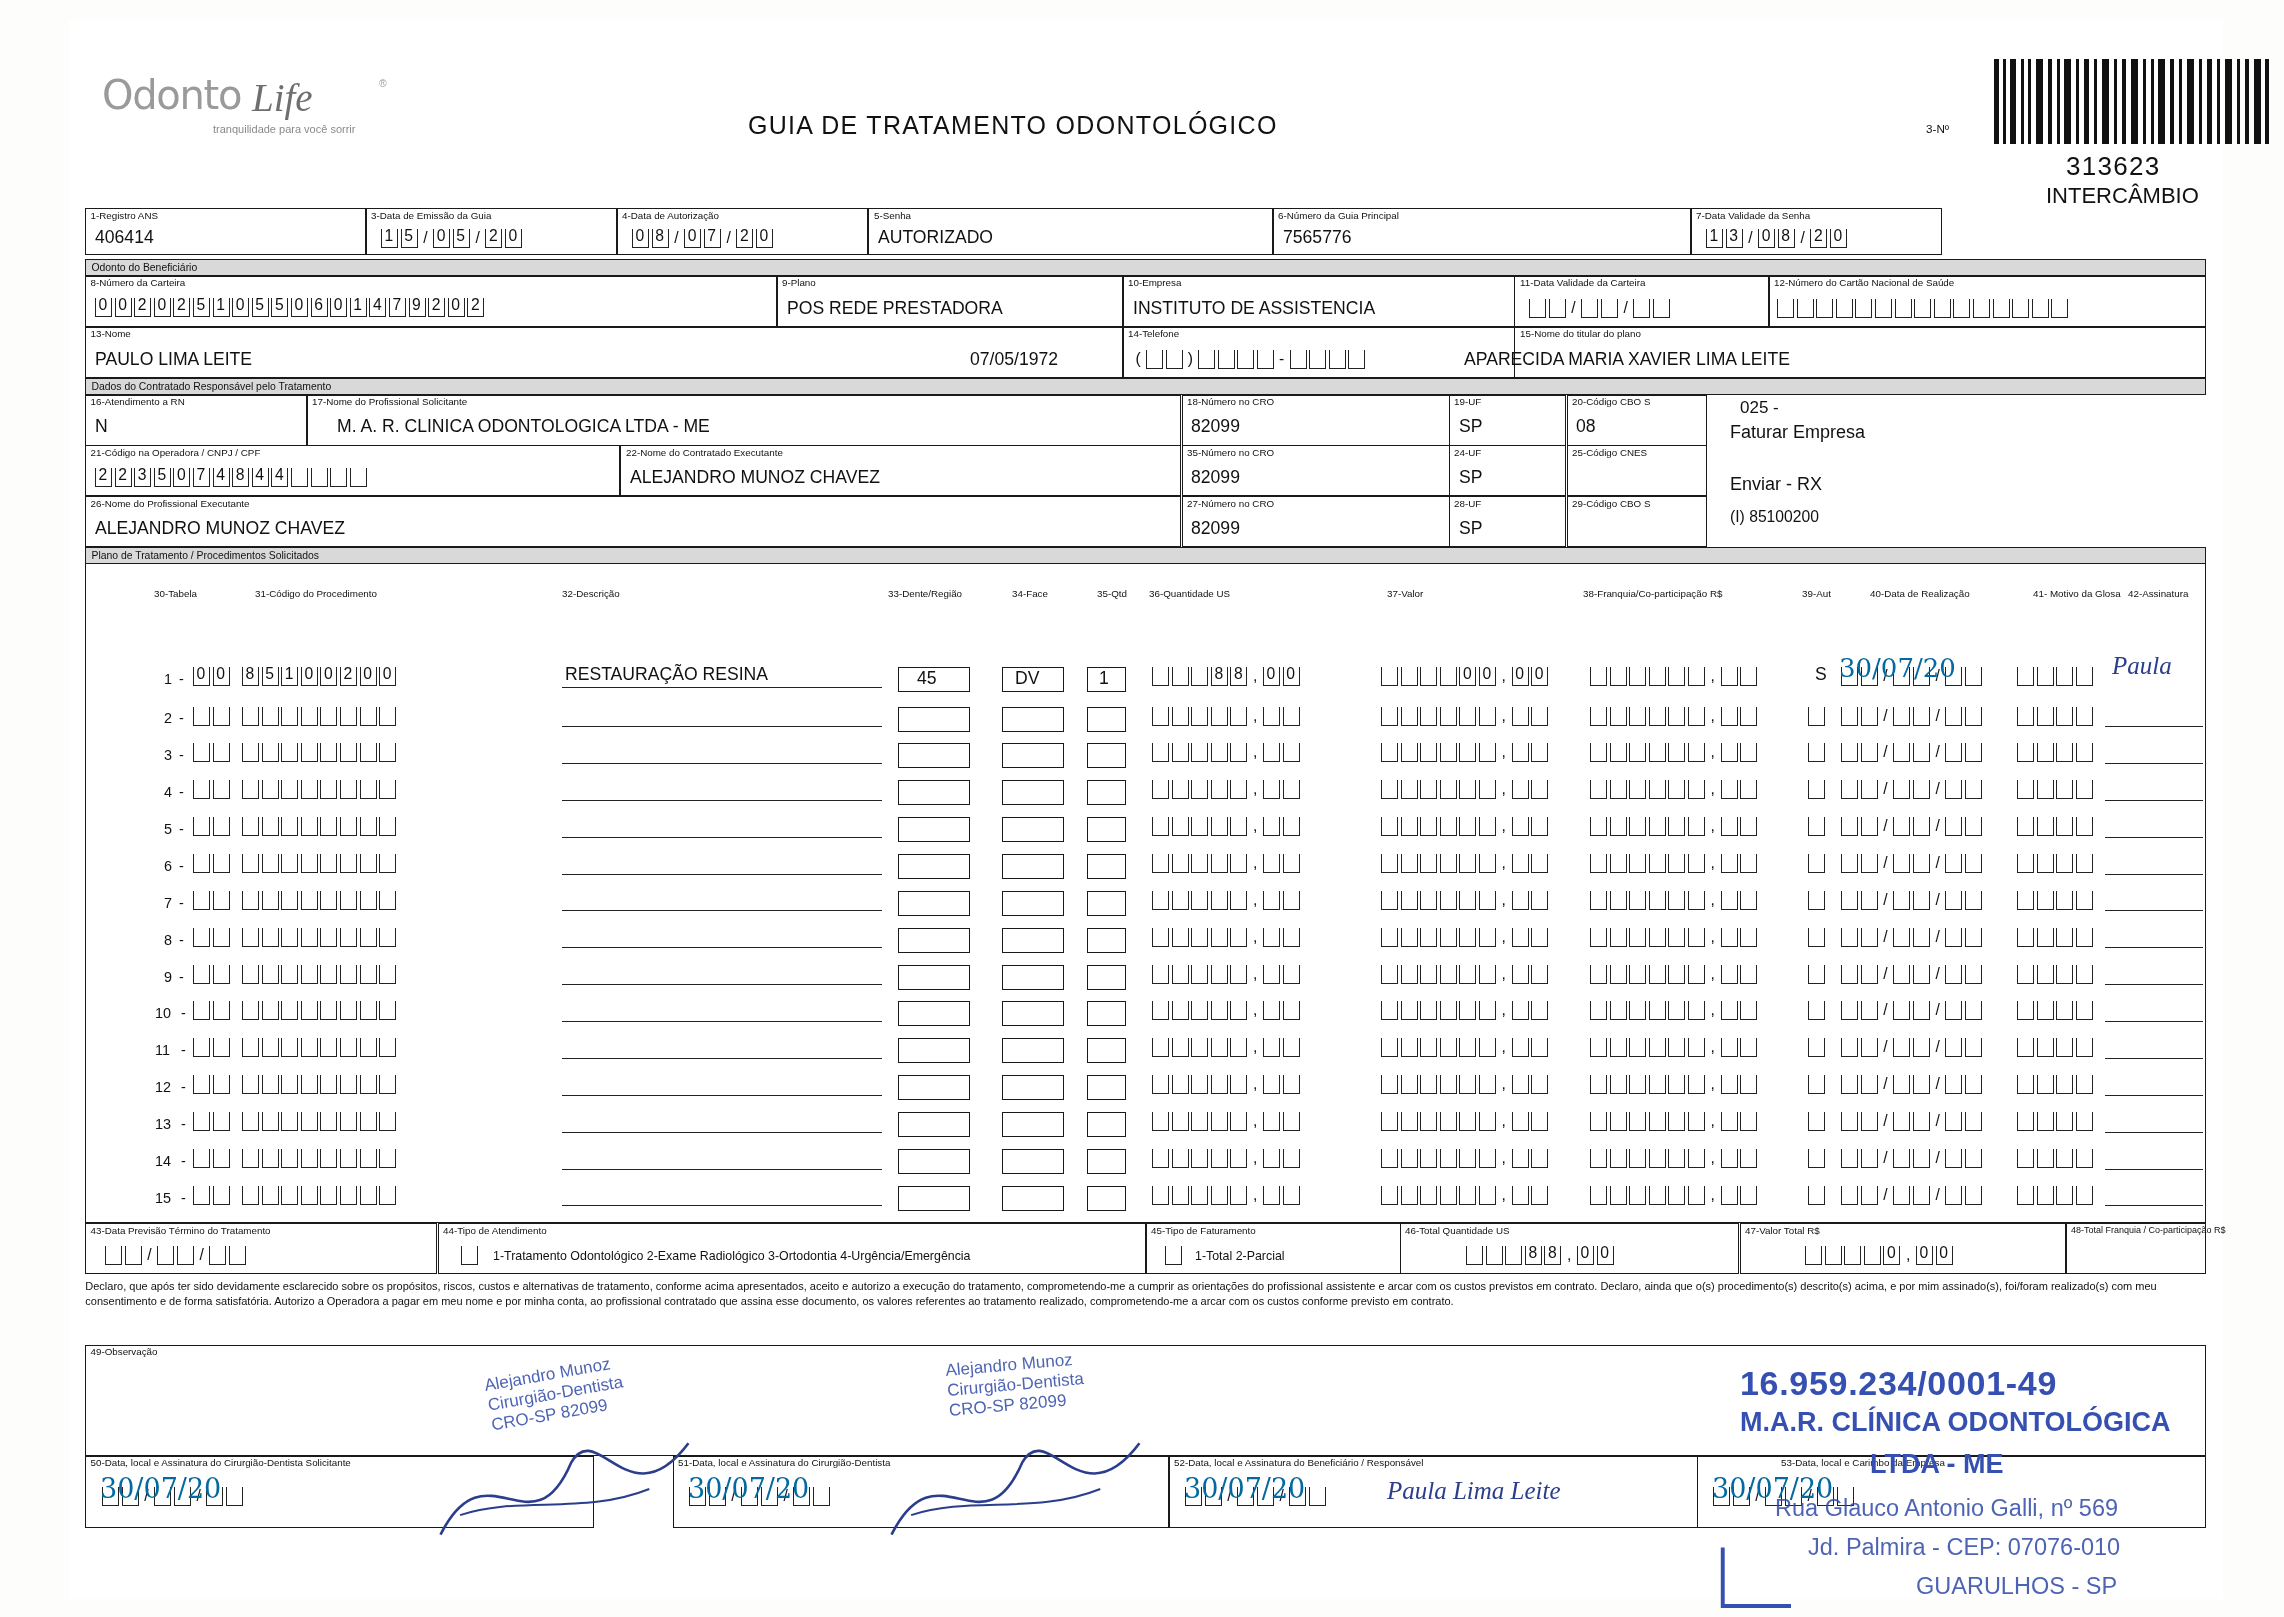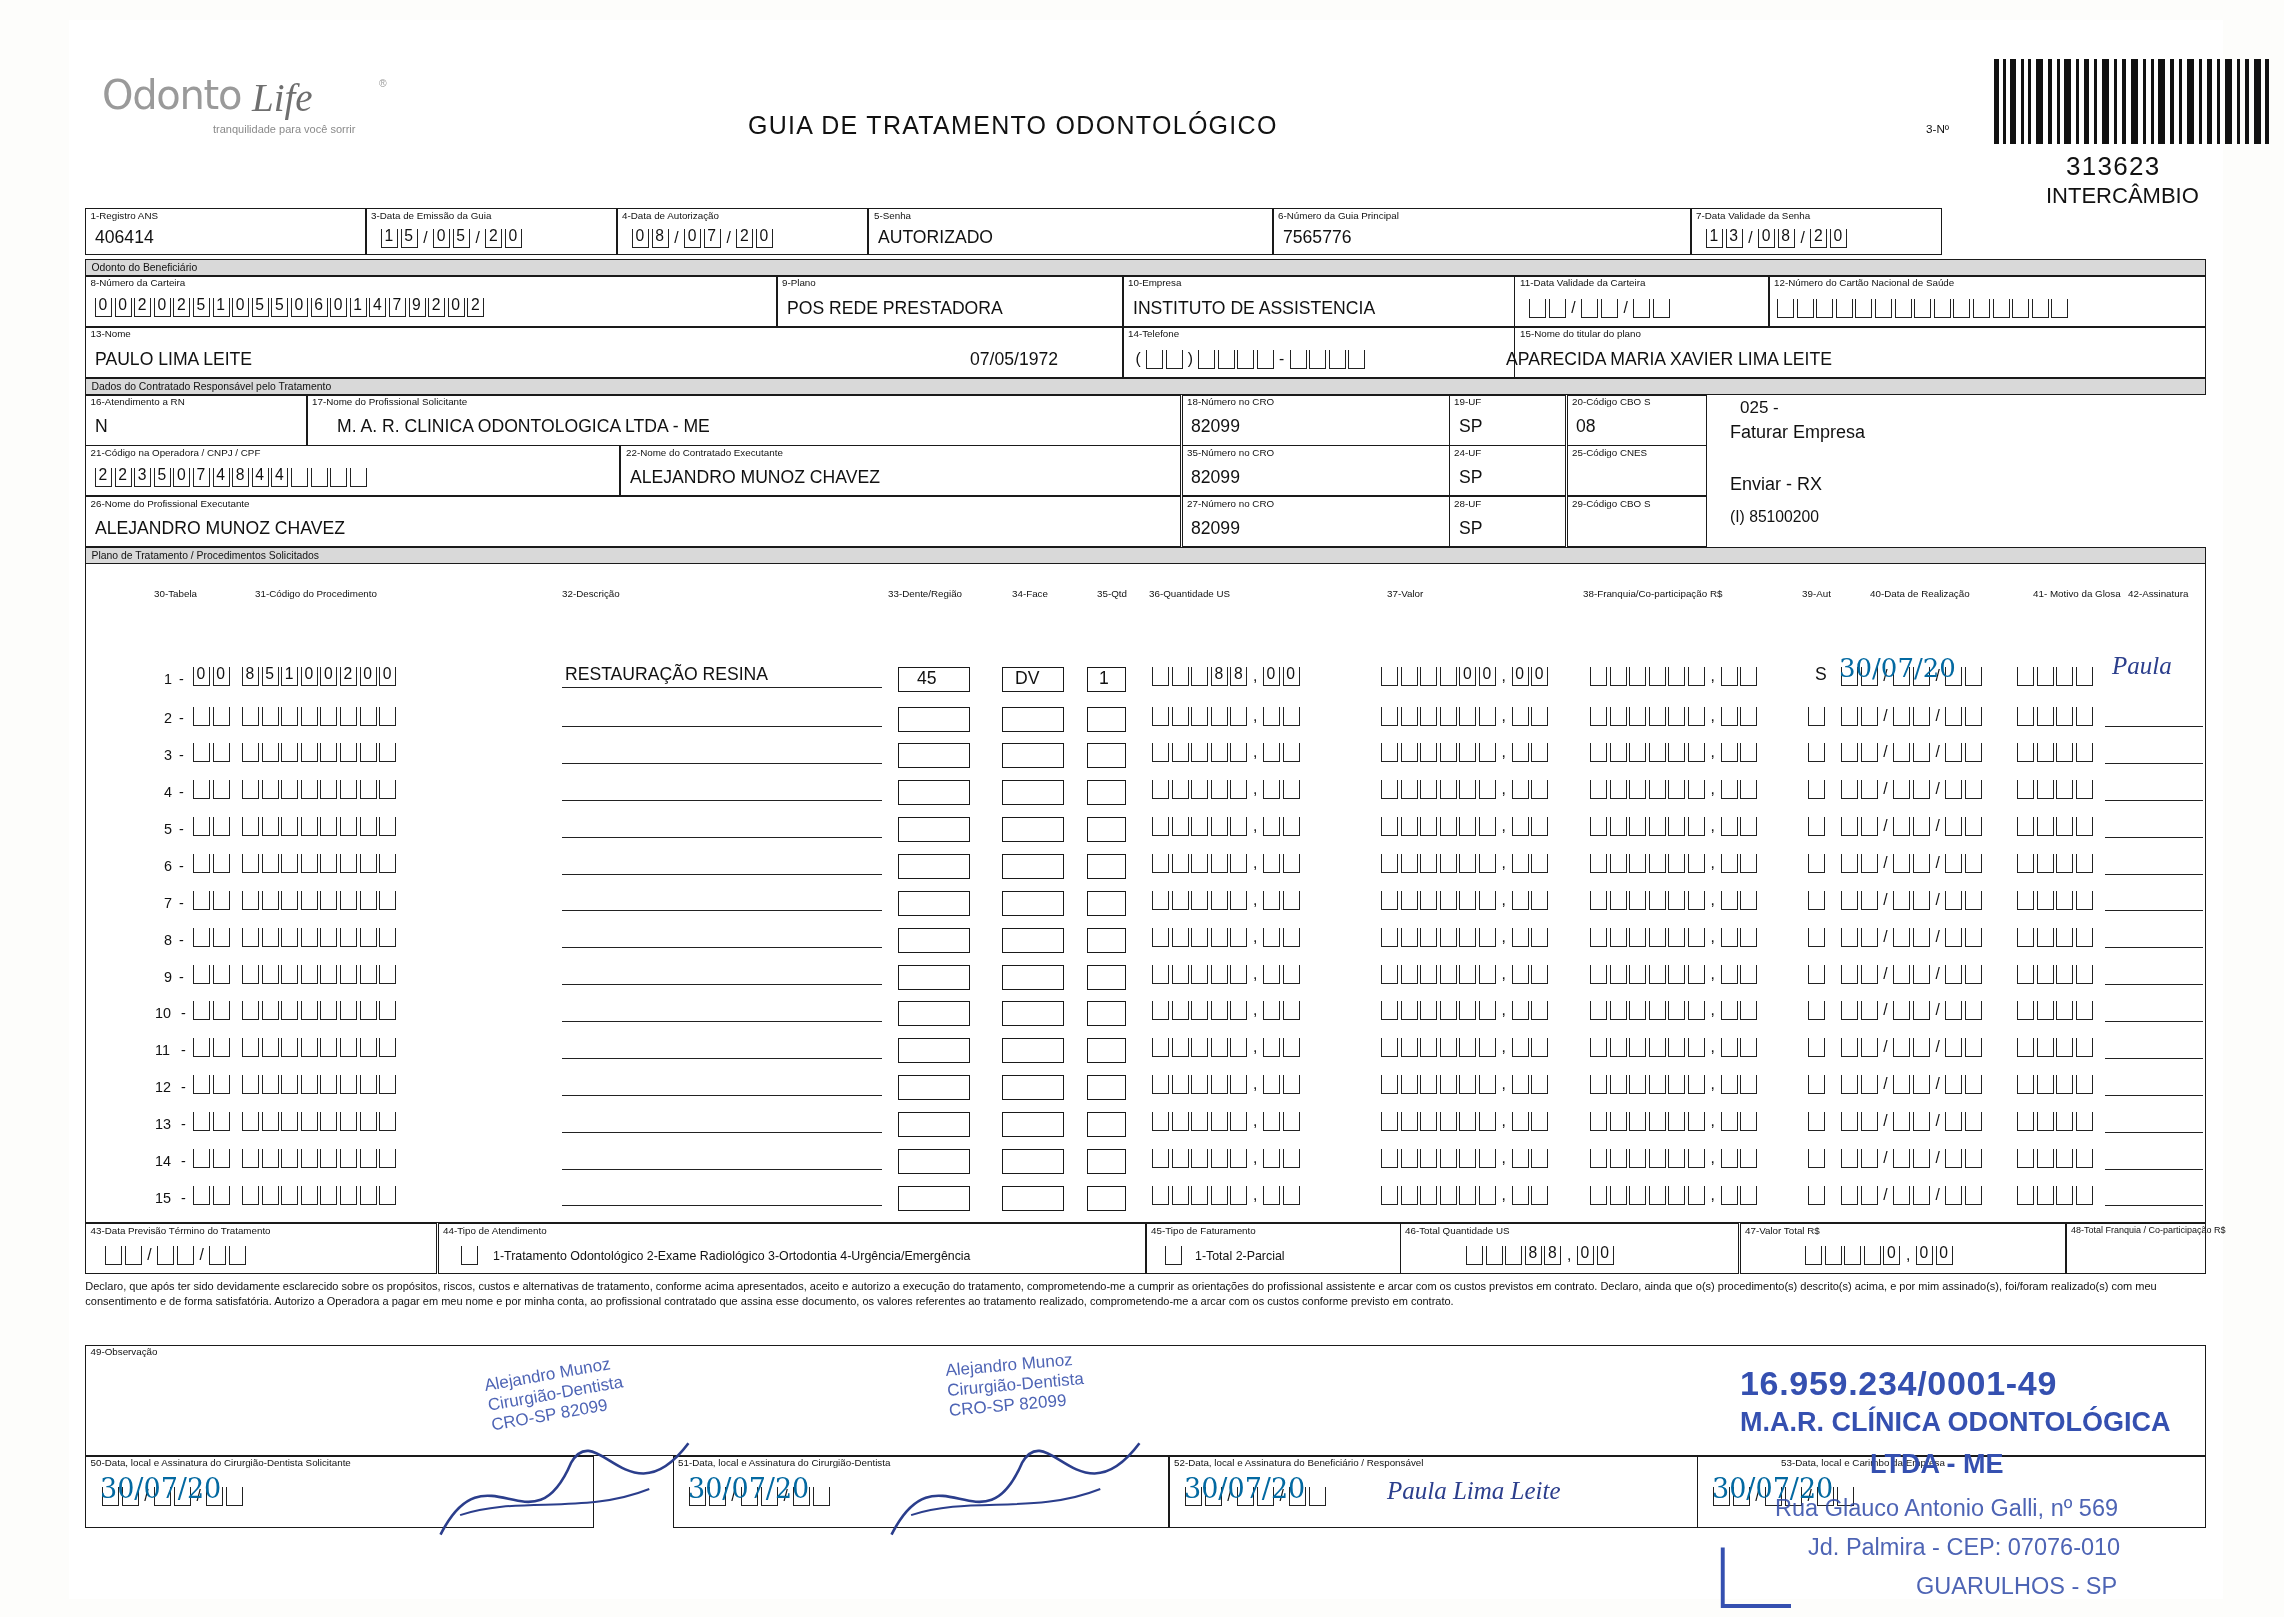--- a/index.html
+++ b/index.html
@@ -305,21 +305,21 @@
         <div class="cell"></div>
     <div class="slash">-</div>
     <div class="cell"></div>
         <div class="cell"></div>
         <div class="cell"></div>
         <div class="cell"></div>
   </div>
 
   <div class="box" style="left:1445px;top:307px;width:692px;height:51px;"></div>
   <div class="lbl" style="left:1451px;top:309px;">15-Nome do titular do plano</div>
-  <div class="val" style="left:1437px;top:330px;">APARECIDA MARIA XAVIER LIMA LEITE</div>
+  <div class="val" style="left:1395px;top:330px;">APARECIDA MARIA XAVIER LIMA LEITE</div>
 
   <div class="secbar" style="left:16.3px;top:358px;width:2121px;height:17px;">
     <span>Dados do Contratado Responsável pelo Tratamento</span>
   </div>
 
   <div class="box" style="left:16.3px;top:375px;width:222px;height:51px;"></div>
   <div class="lbl" style="left:21.5px;top:377px;">16-Atendimento a RN</div>
   <div class="val" style="left:26px;top:397px;">N</div>
 
   <div class="box" style="left:238px;top:375px;width:874px;height:51px;"></div>

